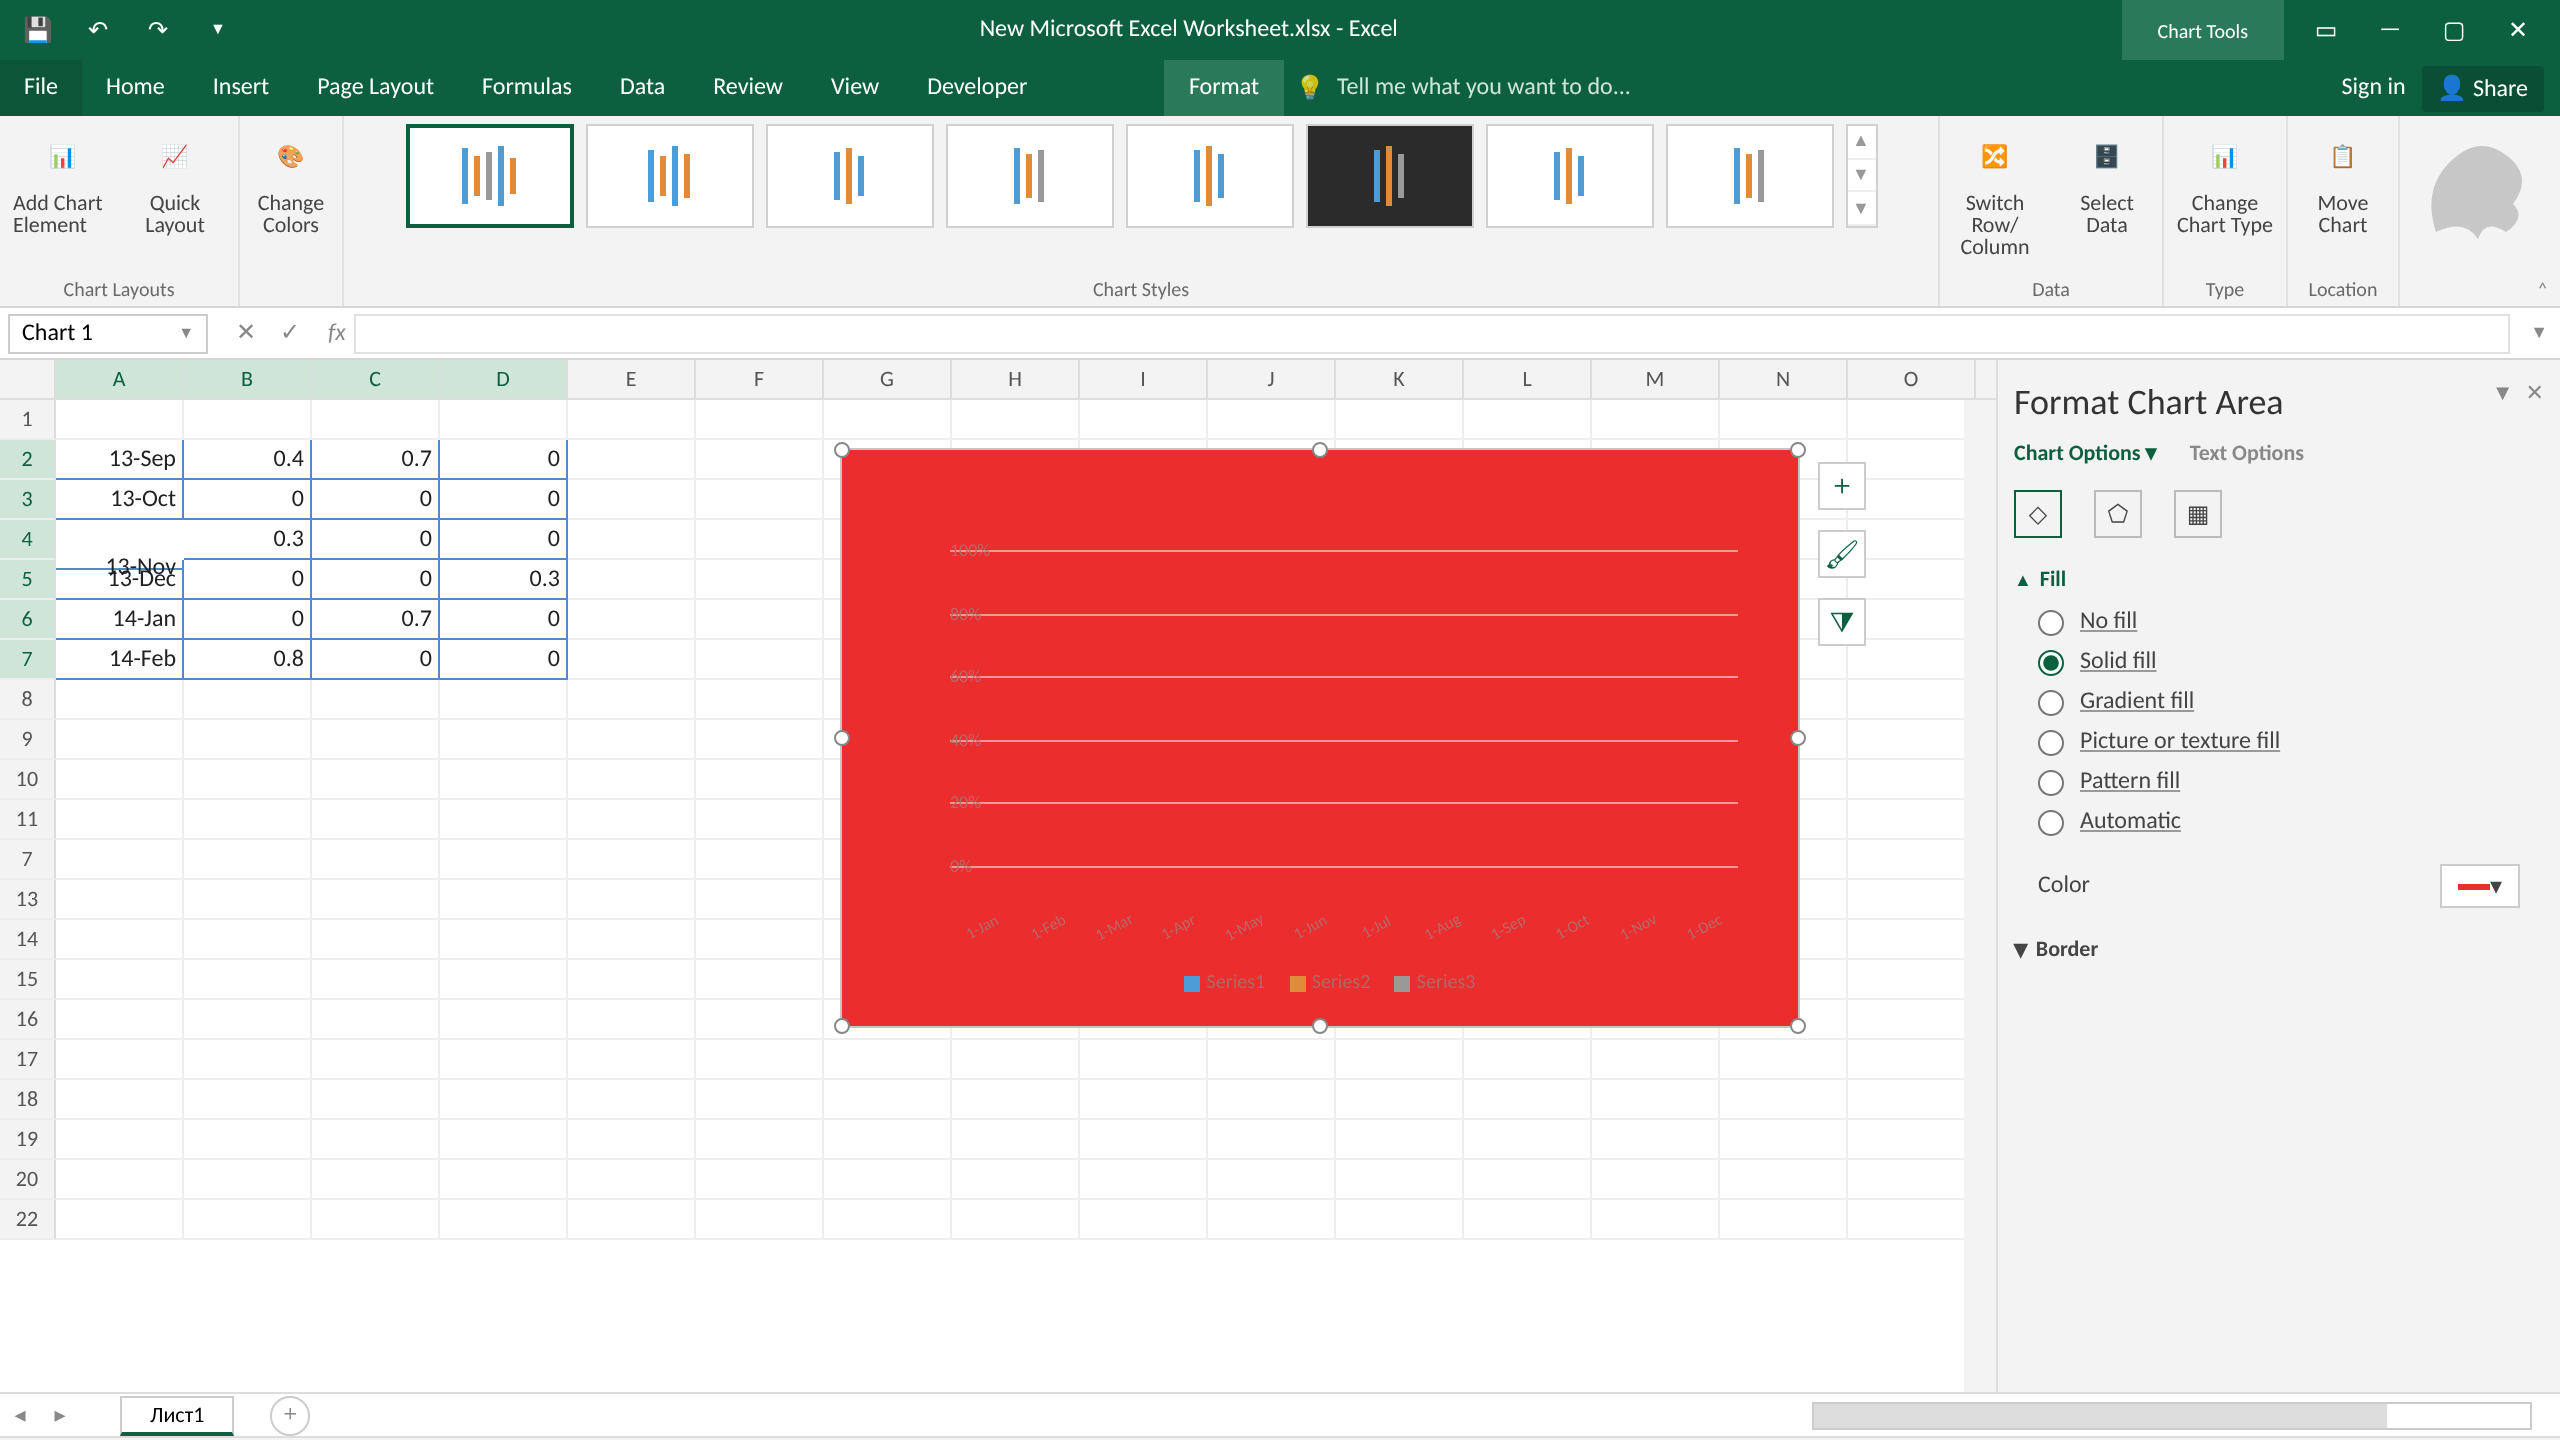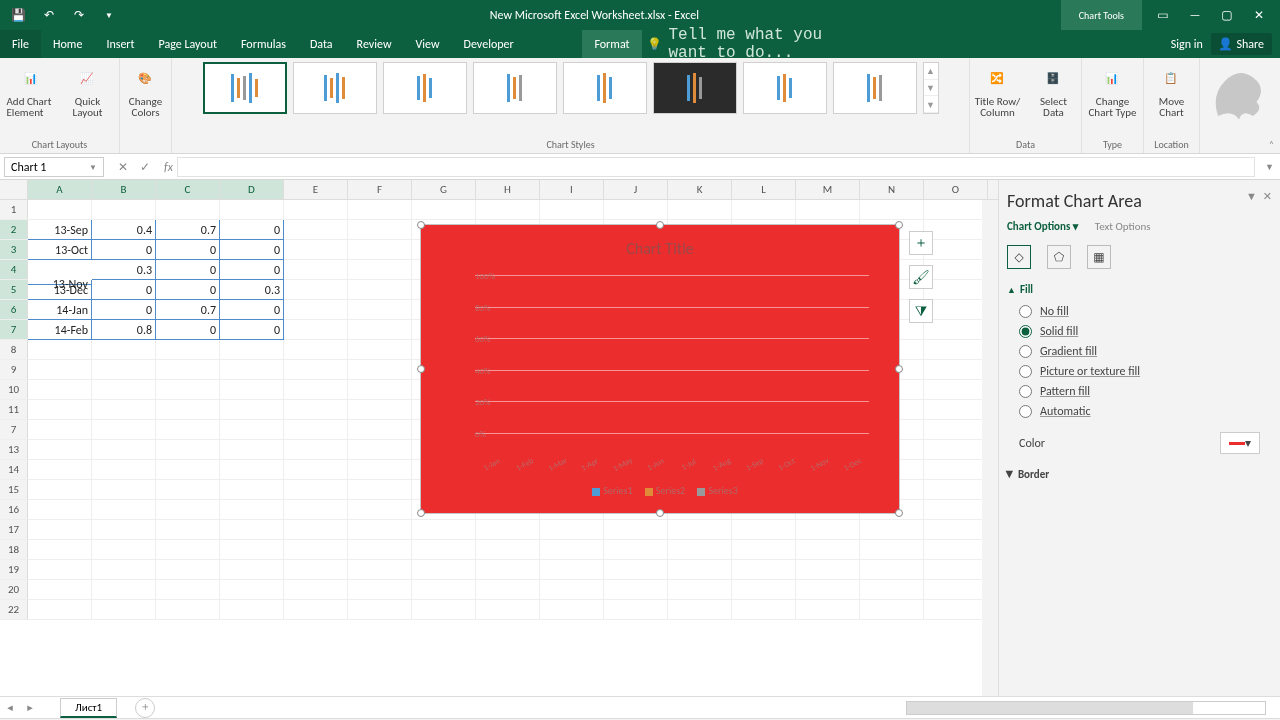--- a/index.html
+++ b/index.html
@@ -15,21 +15,21 @@
 .winctl span { width: 26px; text-align: center; }
 
 
 .ribbon-tabs { height: 28px; background: #0d603f; display: flex; align-items: stretch; color: #fff; font-size: 12px; }
 .ribbon-tabs .tab { padding: 0 12px; display: flex; align-items: center; cursor: pointer; }
 .ribbon-tabs .tab.file { background: #0d5538; }
 .ribbon-tabs .tab.active { background: #fff; color: #0d603f; margin-top: 40px; }
 .ribbon-tabs .tab.ctx { background: #2a7a59; }
 .ribbon-tabs .spacer { flex: 1; display: flex; align-items: center; }
 .ribbon-tabs .lightbulb { opacity: .8; padding: 0 6px; }
-.ribbon-tabs .tell { color: #cfe5da; font-size: 16px; width: 180px; font-family: Liberation Mono, monospace; }
+.ribbon-tabs .tell { color: #cfe5da; font-size: 12px; width: 180px; }
 .ribbon-tabs .right { display: flex; align-items: center; gap: 8px; padding: 0 8px; }
 
 
 .ribbon { height: 96px; background: #f3f3f3; border-bottom: 1px solid #d6d6d6; display: flex; position: relative; }
 .group { border-right: 1px solid #e1e1e1; display: flex; flex-direction: column; align-items: center; justify-content: space-between; padding: 4px 6px 2px; }
 .group-label { font-size: 10px; color: #6a6a6a; margin-top: 2px; }
 .group-buttons { display: flex; gap: 6px; }
 .big-btn { width: 50px; display: flex; flex-direction: column; align-items: center; font-size: 11px; color: #444; cursor: pointer; }
 .big-btn .icon-box { width: 32px; height: 32px; display: flex; align-items: center; justify-content: center; margin-bottom: 2px; }
 .styles-gallery { display: flex; gap: 6px; align-items: center; }
@@ -84,21 +84,21 @@
 .legend .sw { display: inline-block; width: 8px; height: 8px; margin: 0 3px 0 10px; vertical-align: middle; }
 .chart-side-btns { position: absolute; right: -34px; top: 6px; display: flex; flex-direction: column; gap: 10px; }
 .chart-side-btns .sbtn { width: 24px; height: 24px; background: #fff; border: 1px solid #ccc; display: flex; align-items: center; justify-content: center; font-size: 14px; color: #0d603f; }
 
 
 .format-pane { flex: 1; background: #f3f3f3; border-left: 1px solid #ddd; padding: 10px 8px; font-size: 12px; color: #444; }
 .pane-title { font-size: 18px; color: #333; display: flex; justify-content: space-between; }
 .pane-close { display: flex; gap: 6px; font-size: 11px; color: #888; }
 .pane-tabs { margin-top: 8px; font-size: 11px; }
 .pane-tabs .pt { display: inline-block; margin-right: 14px; color: #0d603f; font-weight: bold; }
-.pane-tabs .pt.dim { color: #888; font-weight: normal; }
+.pane-tabs .pt.dim { color: #888; font-weight: bold; }
 .pane-icons { margin-top: 12px; display: flex; gap: 16px; }
 .pane-icons .pi { width: 24px; height: 24px; border: 1px solid #bbb; display: flex; align-items: center; justify-content: center; }
 .pane-icons .pi.active { border-color: #0d603f; }
 .section-head { margin-top: 14px; color: #0d603f; font-weight: bold; font-size: 11px; }
 .section-head .tri { display: inline-block; margin-right: 4px; font-size: 9px; }
 .fill-radios { margin-top: 8px; }
 .fill-radios label { display: flex; align-items: center; gap: 8px; margin: 6px 0 6px 12px; font-size: 12px; color: #444; text-decoration: underline; text-decoration-color: #999; }
 .fill-radios input { accent-color: #0d603f; }
 .color-row { display: flex; justify-content: space-between; align-items: center; margin: 14px 12px 0; }
 .color-swatch-btn { width: 40px; height: 22px; border: 1px solid #ccc; background: #fff; display: flex; align-items: center; justify-content: center; }
@@ -232,21 +232,21 @@
           <div>▼</div>
           <div>▼</div>
         </div>
     </div>
     <div class="group-label">Chart Styles</div>
   </div>
   <div class="group" style="width:112px">
     <div class="group-buttons">
       <div class="big-btn">
           <div class="icon-box">🔀</div>
-          <div style="text-align:center;line-height:11px">Title Row/ Column</div>
+          <div style="text-align:center;line-height:11px">Switch Row/ Column</div>
         </div>
       <div class="big-btn">
           <div class="icon-box">🗄️</div>
           <div style="text-align:center;line-height:11px">Select Data</div>
         </div>
     </div>
     <div class="group-label">Data</div>
   </div>
   <div class="group" style="width:62px">
     <div class="big-btn">
@@ -688,21 +688,20 @@
 
     <div class="chart-wrap">
       <div class="handle" style="left:-4px;top:-4px"></div>
         <div class="handle" style="left:50%;top:-4px;margin-left:-4px"></div>
         <div class="handle" style="right:-4px;top:-4px"></div>
       <div class="handle" style="left:-4px;top:50%;margin-top:-4px"></div>
         <div class="handle" style="right:-4px;top:50%;margin-top:-4px"></div>
       <div class="handle" style="left:-4px;bottom:-4px"></div>
         <div class="handle" style="left:50%;bottom:-4px;margin-left:-4px"></div>
         <div class="handle" style="right:-4px;bottom:-4px"></div>
-      <div class="ch-title">Chart Title</div>
       <div class="chart-plot" id="plot-area">
           <div class="grid-line" style="top: 100%;"></div>
           <div class="ytick" style="top: calc(100% - 5px);">0%</div>
           <div class="grid-line" style="top: 80%;"></div>
           <div class="ytick" style="top: calc(80% - 5px);">20%</div>
           <div class="grid-line" style="top: 60%;"></div>
           <div class="ytick" style="top: calc(60% - 5px);">40%</div>
           <div class="grid-line" style="top: 40%;"></div>
           <div class="ytick" style="top: calc(40% - 5px);">60%</div>
           <div class="grid-line" style="top: 20%;"></div>

